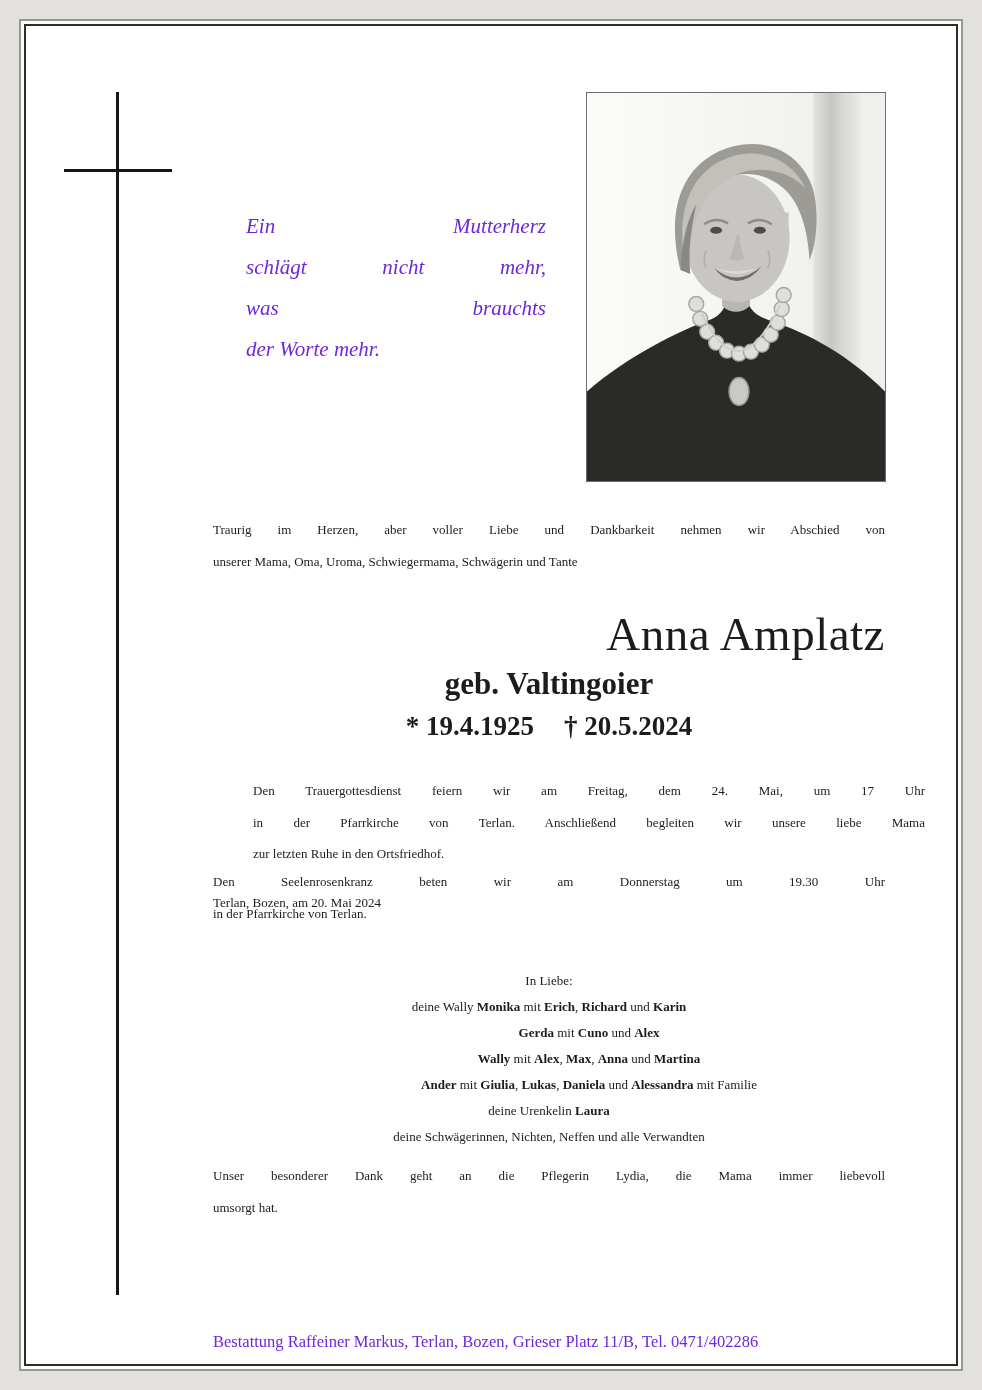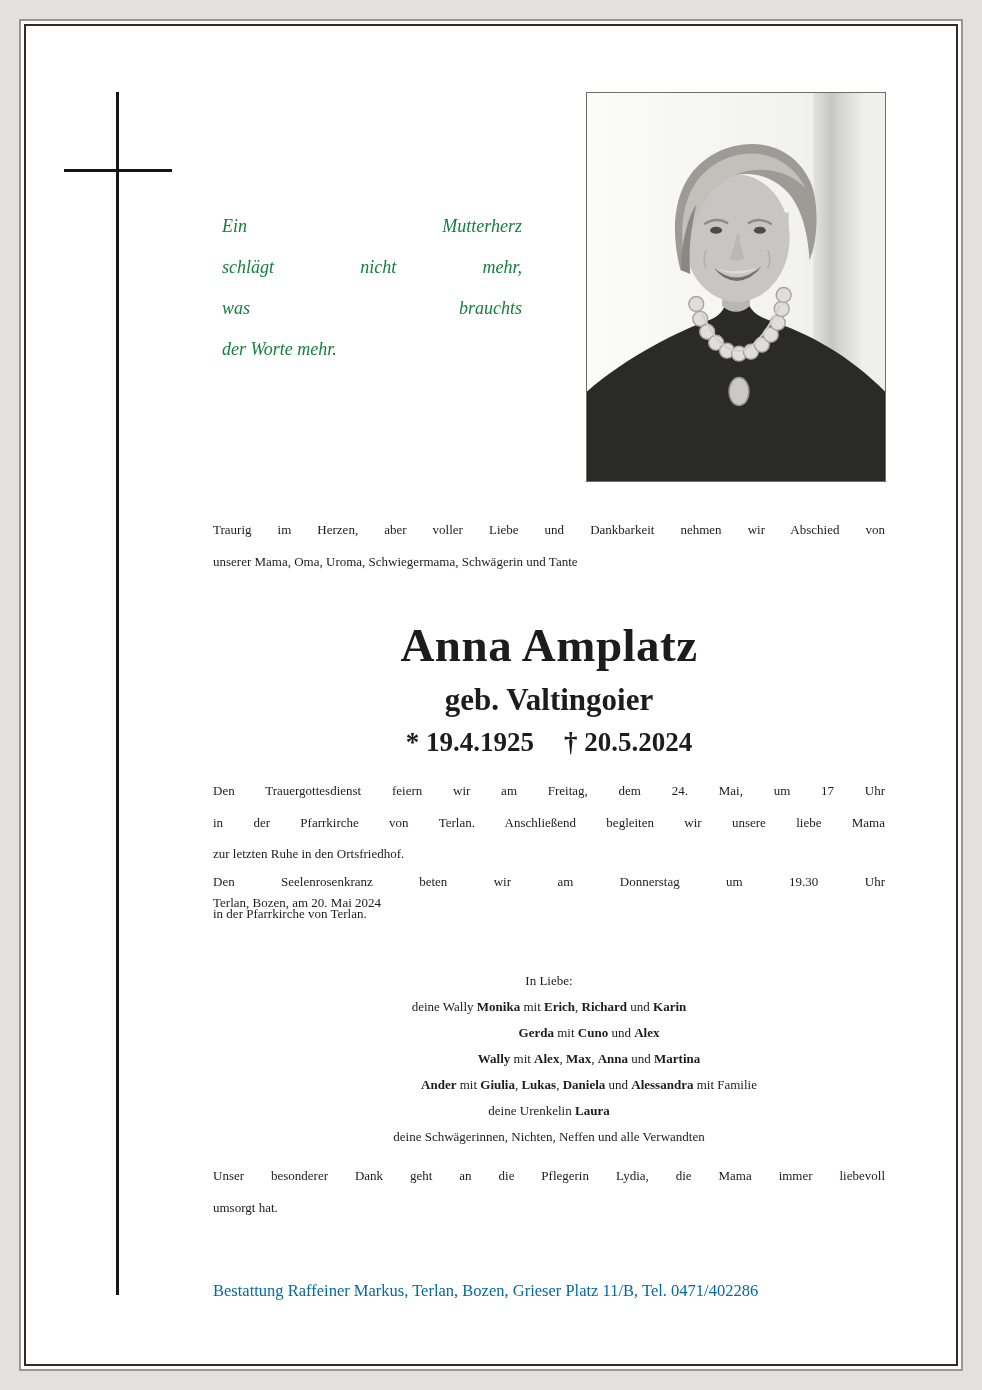--- a/index.html
+++ b/index.html
@@ -18,50 +18,50 @@
   }
   .frame-inner{
     position:absolute;left:3px;top:3px;right:3px;bottom:3px;
     border:2px solid #2d2d2b;background:#ffffff;
   }
   
   .cross-v{position:absolute;left:116px;top:92px;width:3px;height:1203px;background:#161616;}
   .cross-h{position:absolute;left:64px;top:169px;width:108px;height:3px;background:#161616;}
   
   .quote{
-    position:absolute;left:222px;top:206px;width:300px;
-    text-align:center;font-style:italic;font-size:18px;line-height:41px;color:#15803d;
+    position:absolute;left:246px;top:206px;width:300px;
+    text-align:center;font-style:italic;font-size:21px;line-height:41px;color:#6d28d9;
   }
   
   .photo{
     position:absolute;left:586px;top:92px;width:300px;height:390px;
     border:1px solid #6e6e6a;box-sizing:border-box;background:#f4f4f2;
   }
   .photo svg{display:block;width:100%;height:100%;}
   
   .col{position:absolute;left:213px;width:672px;font-size:13px;line-height:31.5px;}
   .intro{top:514px;}
   .ln{text-align:left;}
   .jl{text-align:justify;text-align-last:justify;}
   
   .name-block{position:absolute;left:213px;top:608px;width:672px;text-align:center;}
-  .name{font-size:47px;font-weight:bold;line-height:52px;letter-spacing:.5px;margin:11px;}
+  .name{font-size:47px;font-weight:normal;line-height:52px;letter-spacing:.5px;margin:0;text-align:right;}
   .birthname{font-size:31px;font-weight:bold;line-height:36px;margin-top:6px;}
   .dates{font-size:27px;font-weight:bold;line-height:32px;margin-top:8px;}
   .dates .gap{display:inline-block;width:30px;}
   
-  .funeral{top:775px;}
+  .funeral{top:775px;margin-left:40px;}
   .rosary{top:866px;}
   .dateline{top:887px;}
   .family-block{top:968px;line-height:26px;text-align:center;}
   .fam-line{white-space:nowrap;}
   .fam-line.indent{padding-left:80px;}
   .fam-line b{font-weight:bold;}
   .thanks{top:1160px;}
-  .footer{top:1280px;font-size:16.5px;line-height:22px;color:#0369a1;}
+  .footer{top:1331px;font-size:16.5px;line-height:22px;color:#6d28d9;}
 </style>
 </head>
 <body>
 
 <div class="frame-outer">
   <div class="frame-inner"></div>
 </div>
 
 <div>
   <div class="cross-v"></div>

